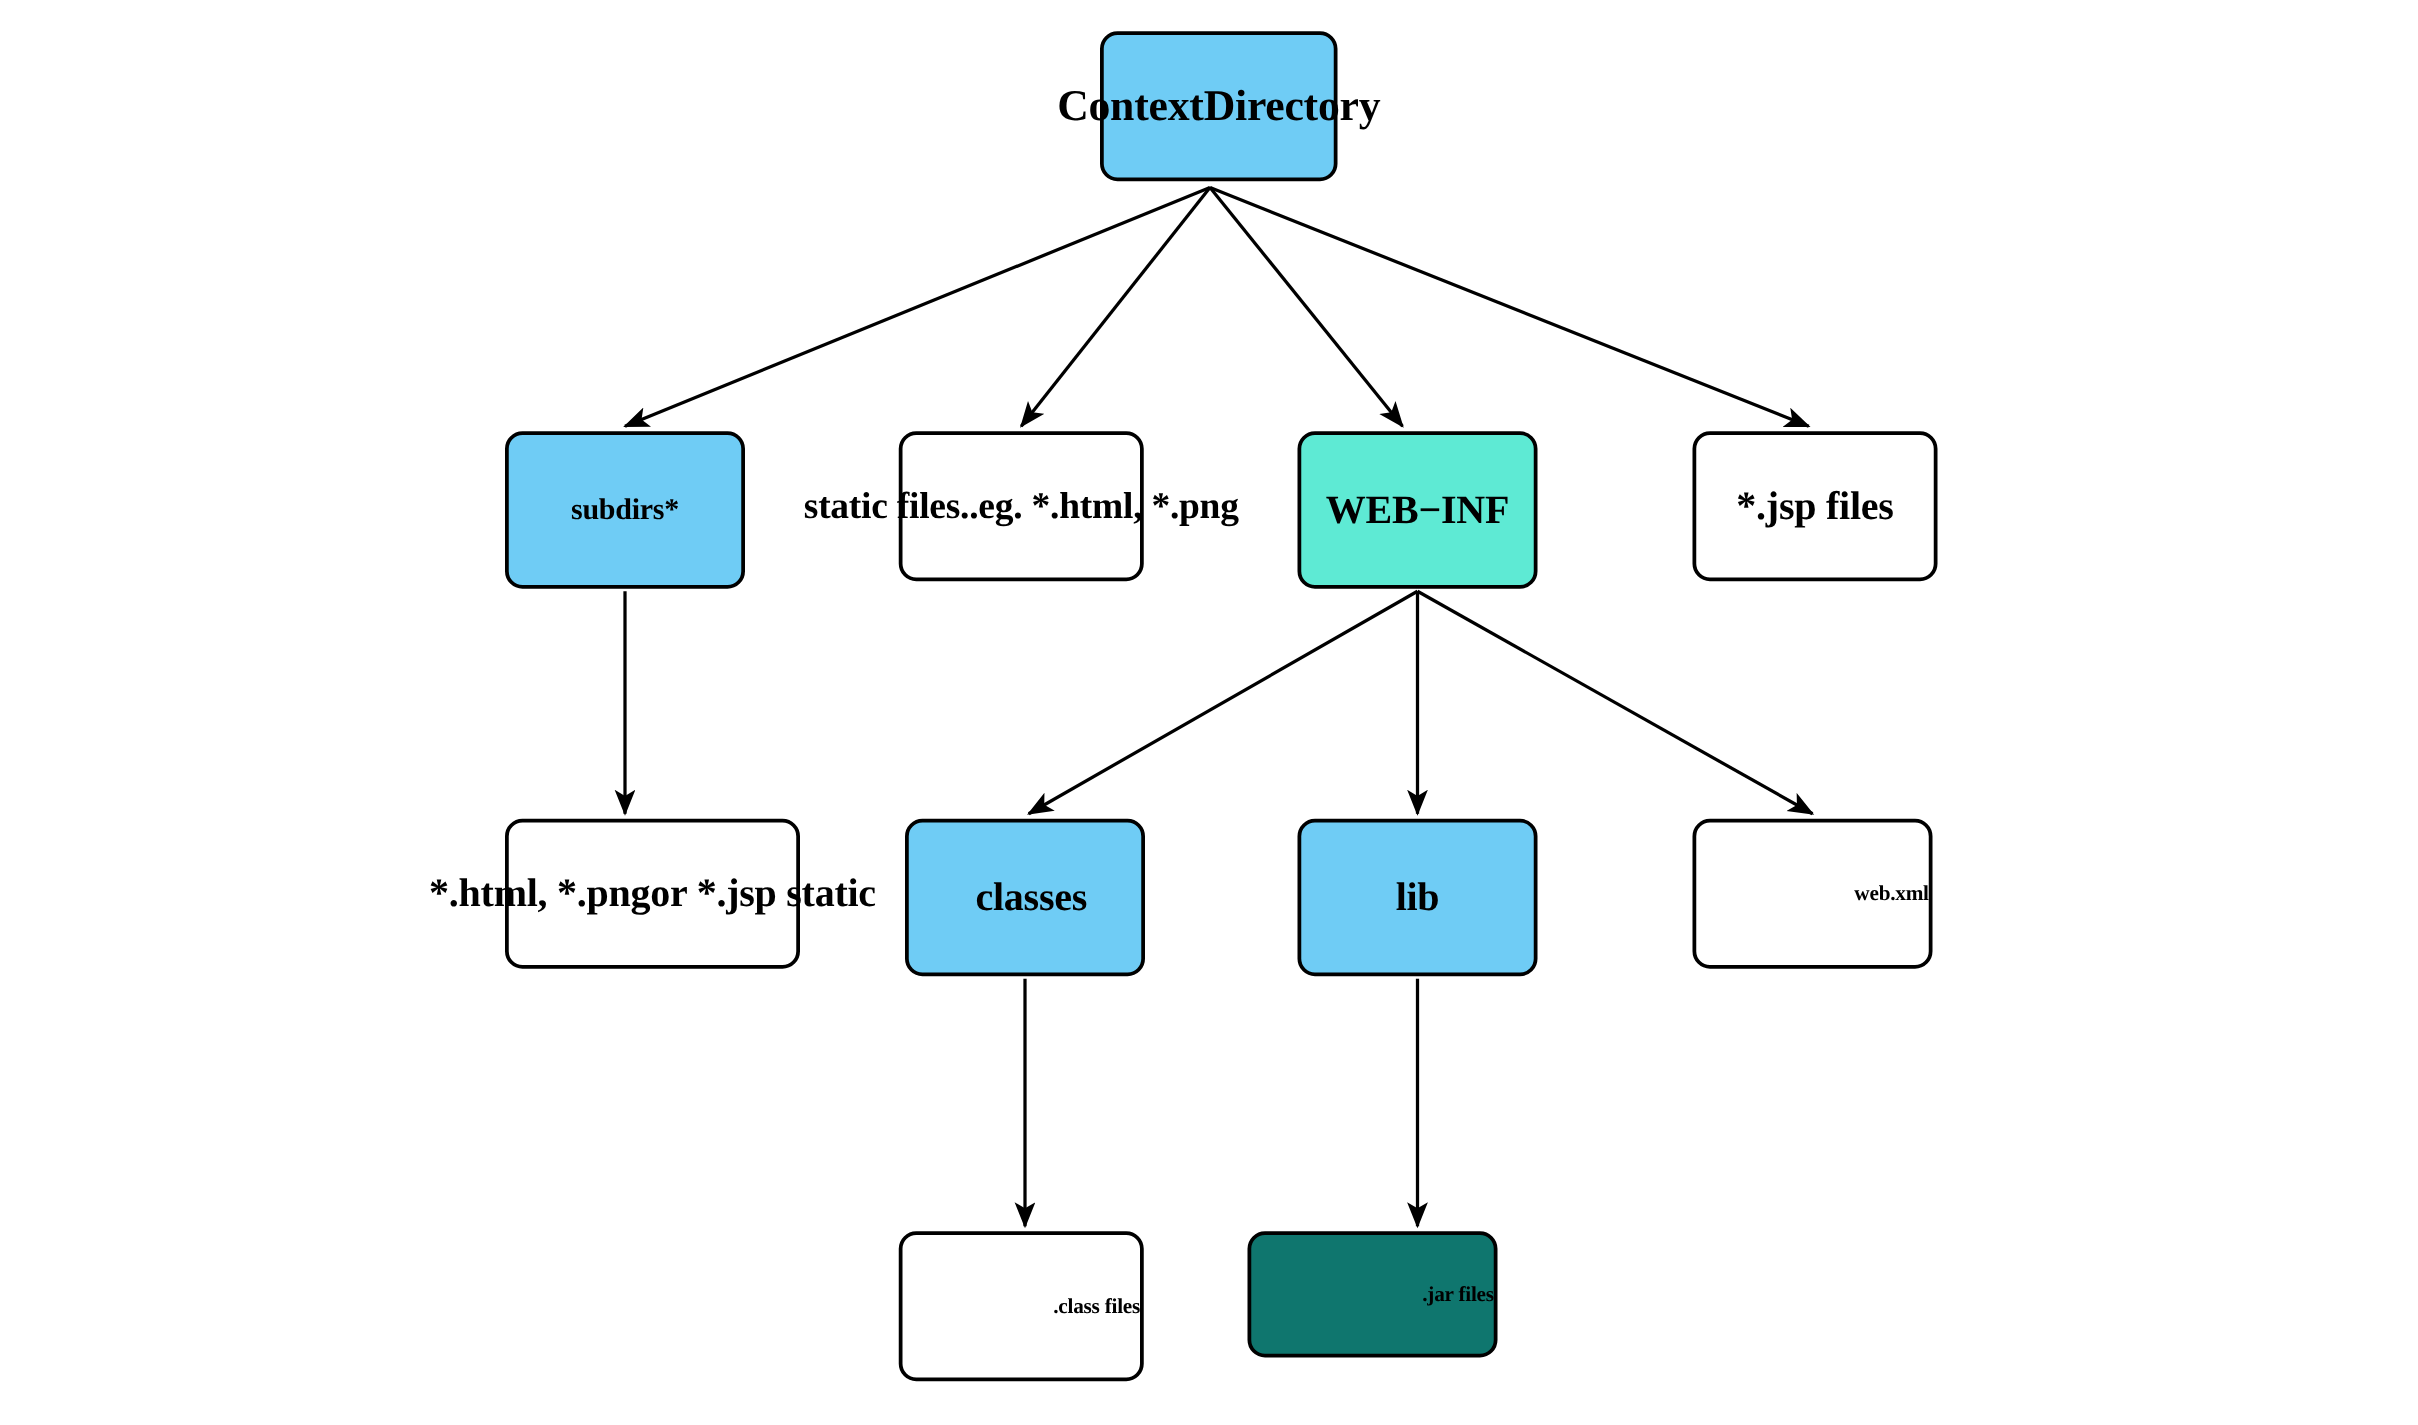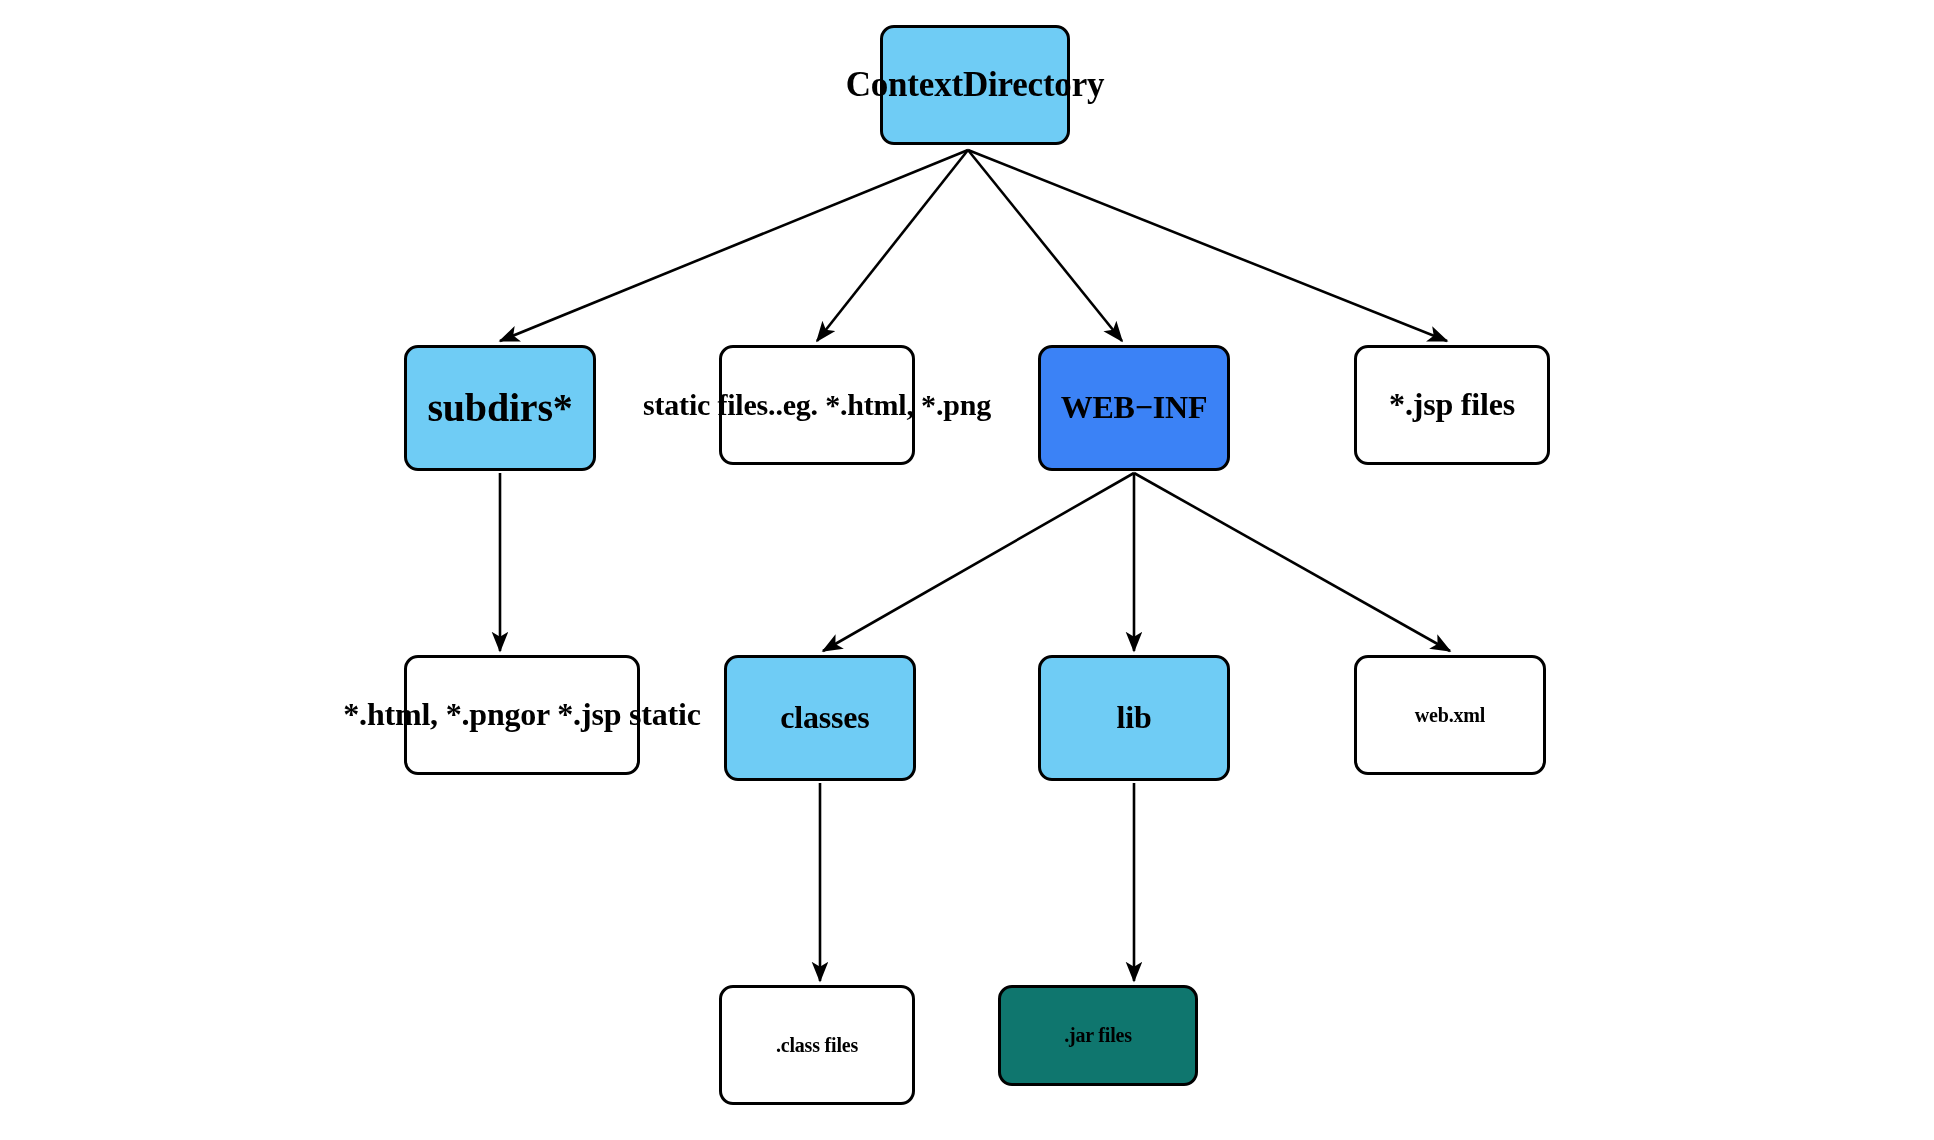--- a/index.html
+++ b/index.html
@@ -46,24 +46,24 @@
     background: #6FCCF5;
   }
   .node .line1,
   .node .line2 {
     display: block;
     white-space: nowrap;
     letter-spacing: -0.2px;
   }
   
   .fs-root   { font-size: 35px; }
-  .fs-lg     { font-size: 40px; }
+  .fs-lg     { font-size: 24px; }
   .fs-md     { font-size: 32px; }
   .fs-sm     { font-size: 30px; }
-  .fs-xs     { font-size: 20px; }
+  .fs-xs     { font-size: 17px; justify-content: flex-end; }
   .fs-tiny   { font-size: 30px; }
 </style>
 </head>
 <body>
 
 <div id="canvas">
 
   <svg id="edges" viewBox="0 0 1934 1140" width="1934" height="1140" xmlns="http://www.w3.org/2000/svg">
     <defs>
       <marker id="arrowhead" markerWidth="9" markerHeight="9" refX="7.4" refY="3.2" orient="auto" markerUnits="strokeWidth">
@@ -89,21 +89,21 @@
         <span class="line1">Context</span>
         <span class="line2 fs-root">Directory</span>
       </div>
       <div class="node blue fs-lg" style="left: 404px; top: 345px; width: 192px; height: 126px; background: rgb(111, 204, 245);">
         <span class="line1">subdirs*</span>
       </div>
       <div class="node fs-sm" style="left: 719px; top: 345px; width: 196px; height: 120px; background: rgb(255, 255, 255);">
         <span class="line1">static files..</span>
         <span class="line2 fs-tiny">eg. *.html, *.png</span>
       </div>
-      <div class="node blue fs-md" style="left: 1038px; top: 345px; width: 192px; height: 126px; background: #3b82f6;">
+      <div class="node blue fs-md" style="left: 1038px; top: 345px; width: 192px; height: 126px; background: #5eead4;">
         <span class="line1">WEB−INF</span>
       </div>
       <div class="node fs-md" style="left: 1354px; top: 345px; width: 196px; height: 120px; background: rgb(255, 255, 255);">
         <span class="line1">*.jsp files</span>
       </div>
       <div class="node fs-md" style="left: 404px; top: 655px; width: 236px; height: 120px; background: rgb(255, 255, 255);">
         <span class="line1">*.html, *.png</span>
         <span class="line2 fs-md">or *.jsp static</span>
       </div>
       <div class="node blue fs-md" style="left: 724px; top: 655px; width: 192px; height: 126px; background: rgb(111, 204, 245); padding-left: 10px;">

